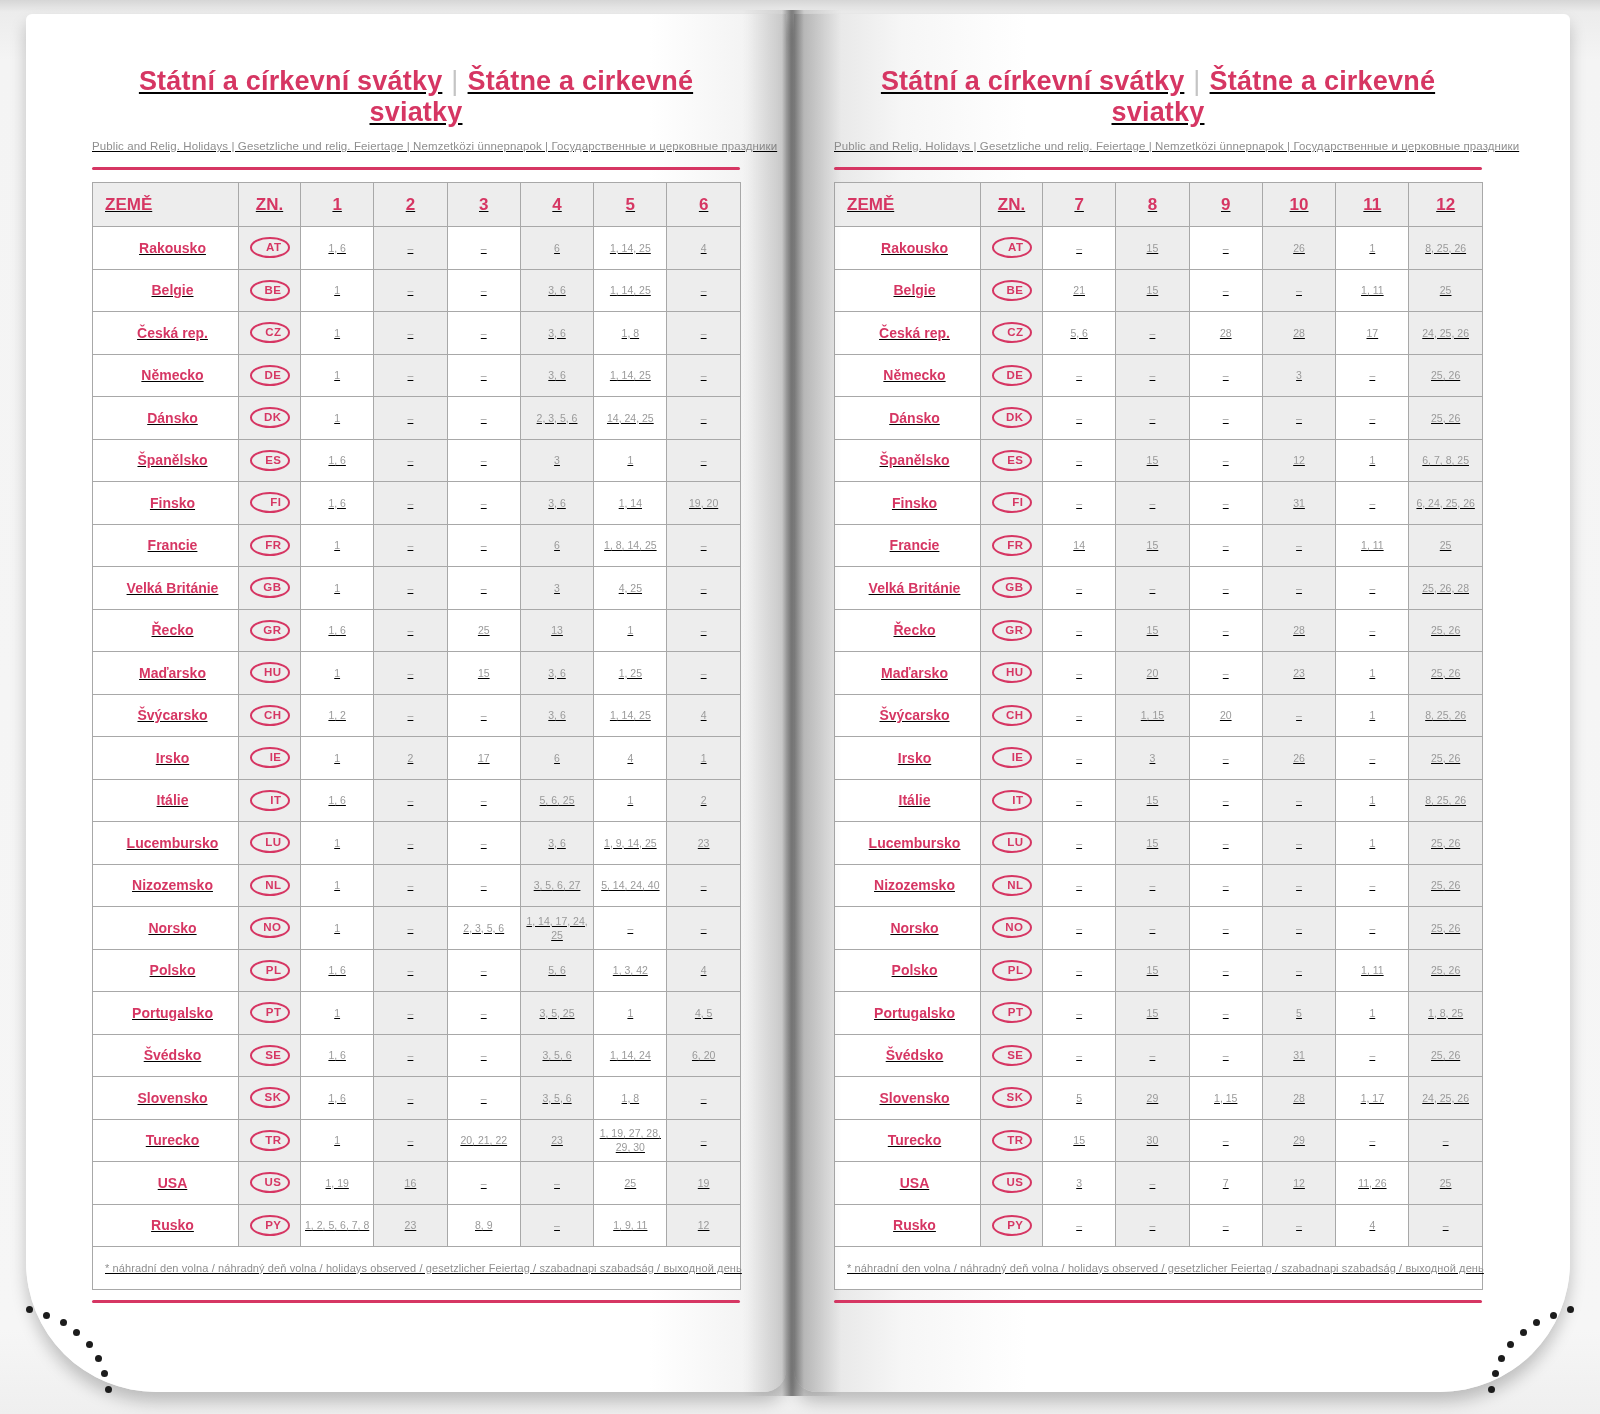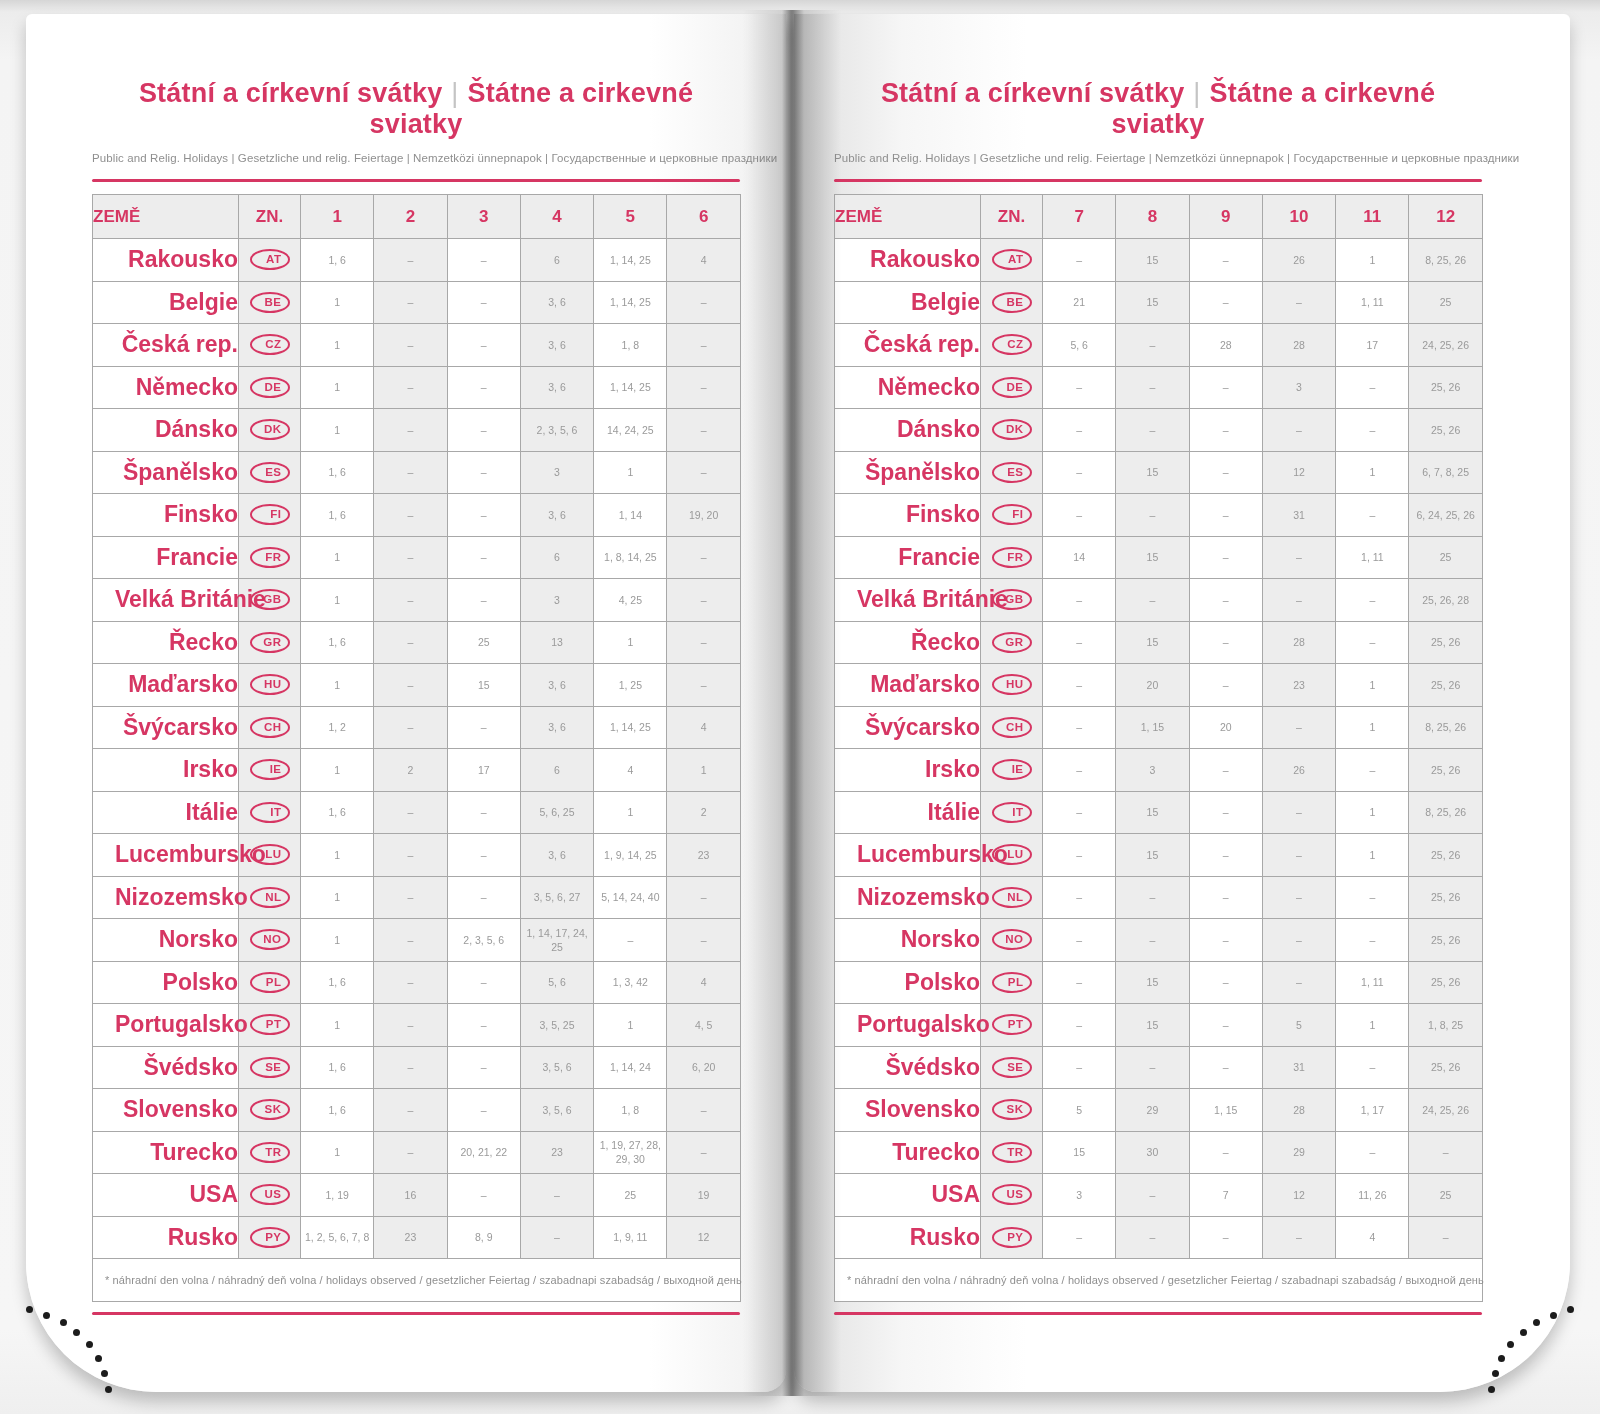--- a/index.html
+++ b/index.html
@@ -39,21 +39,21 @@
   .spine{
     position:absolute;
     top:10px;
     left:742px;
     width:100px;
     height:1386px;
     pointer-events:none;
     background:linear-gradient(to right,rgba(0,0,0,0) 0%,rgba(0,0,0,0.10) 40%,rgba(40,40,40,0.55) 49%,rgba(40,40,40,0.55) 51%,rgba(0,0,0,0.12) 62%,rgba(0,0,0,0) 100%);
     z-index:5;
   }
-  .content{position:absolute;top:12px;width:648px;}
+  .content{position:absolute;top:0;width:648px;text-decoration:underline;}
   .page.left .content{left:66px;}
   .page.right .content{left:40px;}
 
   .page-title{
     margin-top:52px;
     text-align:center;
     font-size:27px;
     font-weight:bold;
     color:var(--accent);
     letter-spacing:0.2px;
@@ -87,27 +87,27 @@
     text-align:center;
     vertical-align:middle;
   }
   .holiday-table th{
     height:44px;
     background:var(--shade);
     color:var(--accent);
     font-size:17px;
     font-weight:bold;
   }
-  .holiday-table th.country-h{text-align:left;}
+  .holiday-table th.country-h{text-align:left;padding-left:12px;}
   .holiday-table td{height:42.5px;}
   td.country-cell{
-    text-align:right;
-    padding-left:22px;
+    text-align:center;
+    padding-left:14px;
     color:var(--accent);
-    font-size:23px;
+    font-size:14px;
     font-weight:bold;
     background:#ffffff;
     white-space:nowrap;
   }
   td.code-cell{background:var(--shade);}
   .code-badge{
     display:inline-block;
     min-width:40px;
     padding:2px 6px 3px 6px;
     border:2px solid var(--accent);

